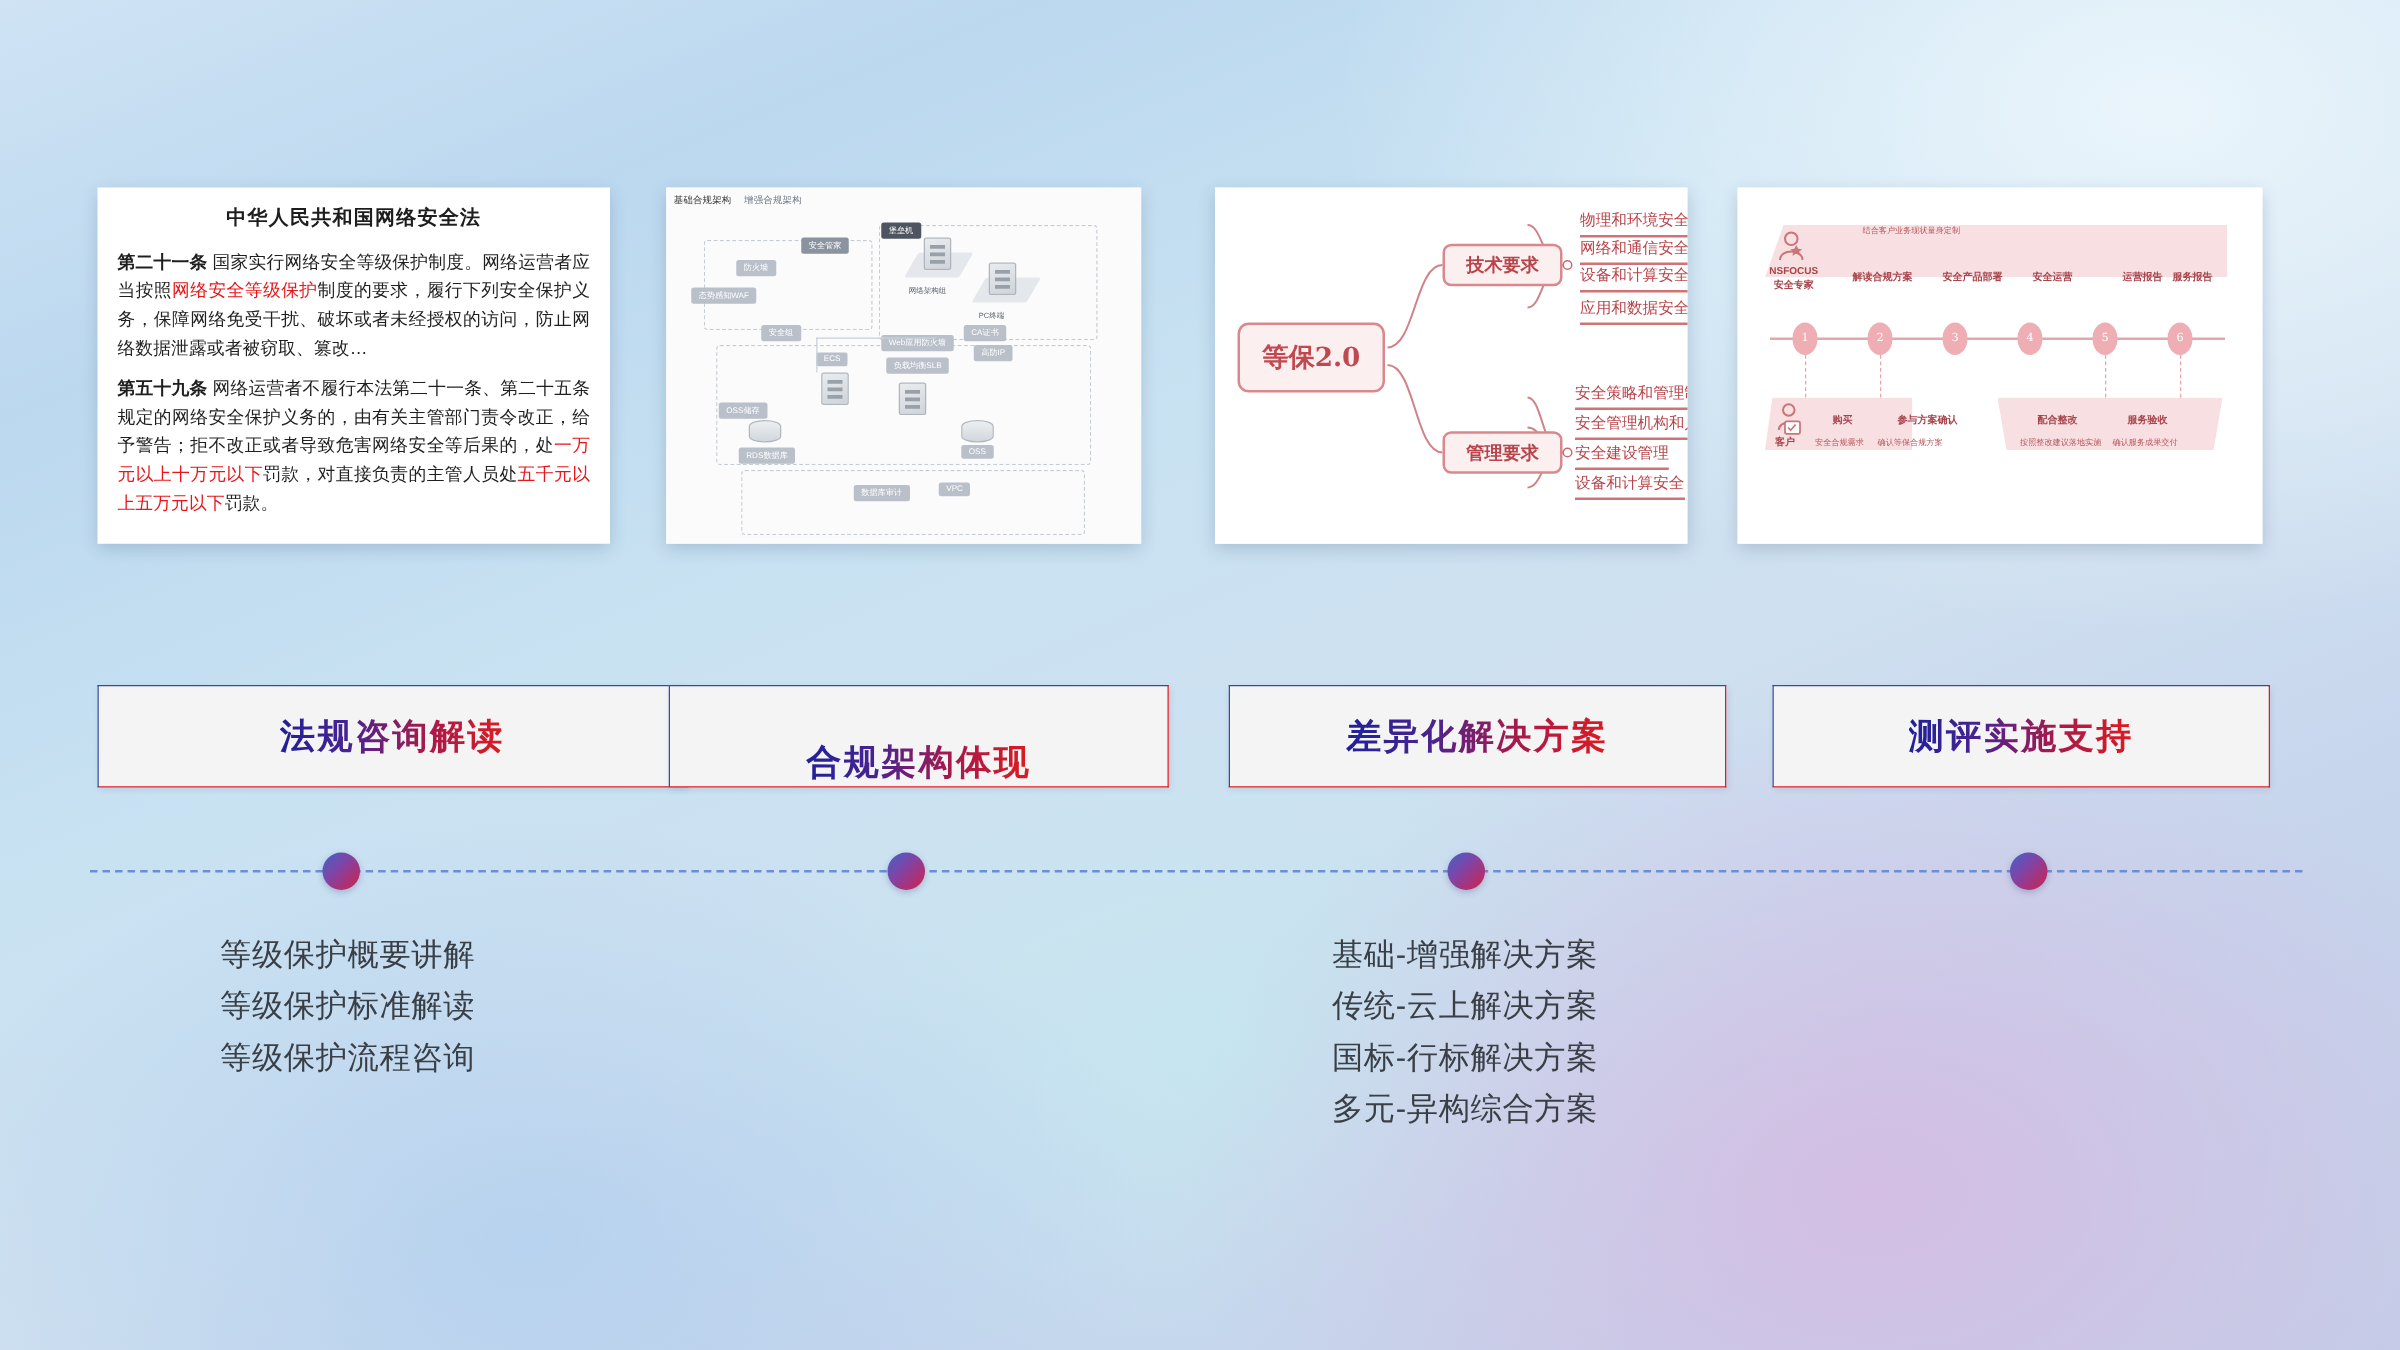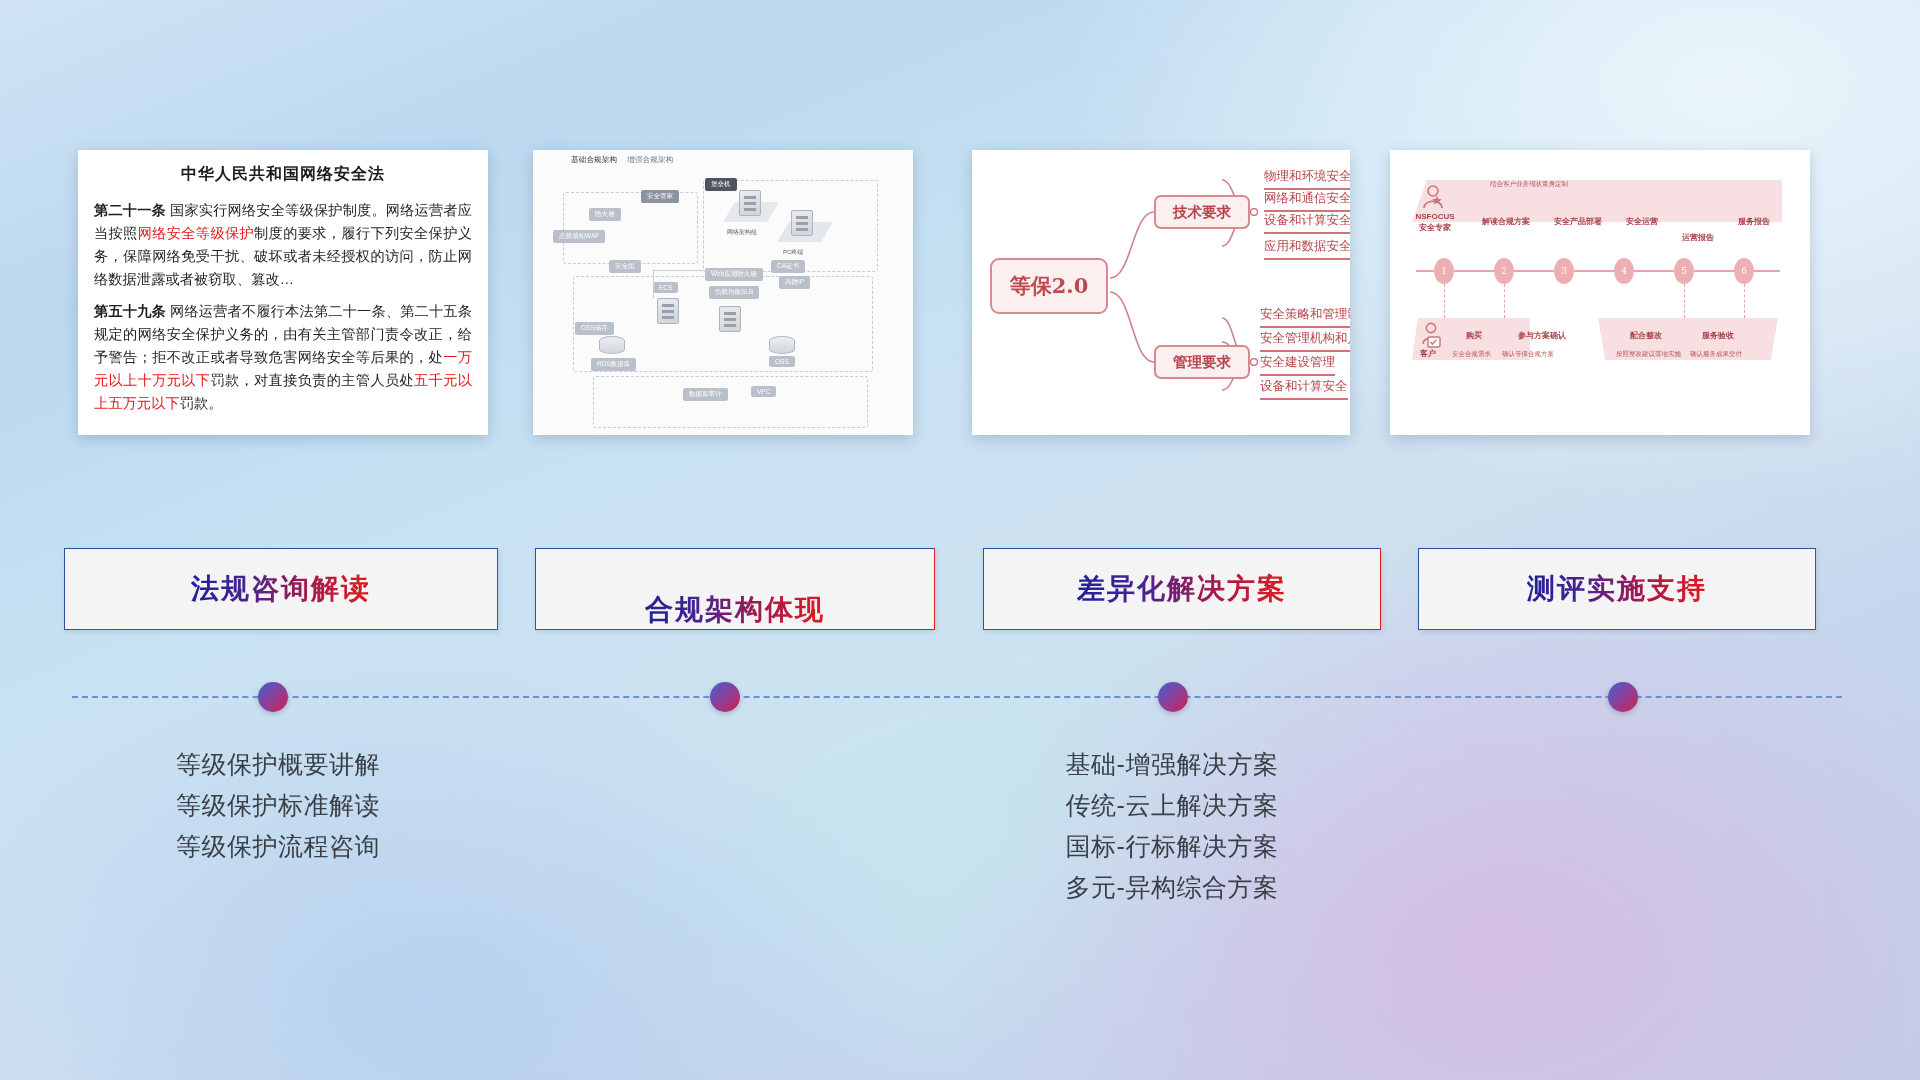--- a/index.html
+++ b/index.html
@@ -38,21 +38,21 @@
     font-size: 14.2px; line-height: 1.62; color: #1f1f1f; text-align: justify;
     margin-bottom: 9px; letter-spacing: .1px;
   }
   .law-p b { font-weight: 700; }
   .hl { color: #e8161a; }
 
   
   .arch { position: relative; width: 100%; height: 100%; background: #fbfbfc; }
   .arch-hdr { position:absolute; left:6px; top:5px; font-size:7.5px; color:#6d7784; letter-spacing:.2px;}
   .arch-hdr span { margin-right: 10px; }
-  .arch-hdr span.on { color:#333;margin-left:32px; }
+  .arch-hdr span.on { color:#333; }
   .tag {
     position: absolute; background: #8a939e; color: #fff; font-size: 6.5px;
     padding: 2px 6px; border-radius: 2px; white-space: nowrap;
   }
   .tag.lt { background: #b9c0c9; }
   .tag.dk { background: #4e5560; }
   .zone {
     position: absolute; border: 1px dashed #c5ccd4; border-radius: 3px;
   }
   .srv {
@@ -131,21 +131,21 @@
     border-bottom-color:#e01a1f; border-right-color:#e01a1f;
     box-shadow: 1px 2px 5px rgba(40,60,110,.13);
     display:flex; align-items:center; justify-content:center;
   }
   .head-box .ht {
     font-size: 28px; font-weight: 600; letter-spacing: 2px;
     background: linear-gradient(90deg, #20209a 0%, #4a2390 32%, #a01a50 62%, #e01a1f 100%);
     -webkit-background-clip: text; background-clip: text;
     -webkit-text-fill-color: transparent; color: transparent;
   }
-  .hb-1 { left: 64px;   width: 434px; }
+  .hb-1 { left: 78px;   width: 472px; }
   .hb-2 { left: 535px;  width: 400px; align-items: flex-end; }
   .hb-3 { left: 983px;  width: 398px; }
   .hb-4 { left: 1418px; width: 398px; }
 
   
   .rail {
     position:absolute; left:72px; top:696px; width:1770px; height:0;
     border-top: 2px dashed #6b8fd4;
   }
   .dot {
@@ -274,21 +274,21 @@
         <path d="M4 24 C4 15, 22 15, 22 24" fill="none" stroke="#c9757b" stroke-width="1.6"></path>
         <path d="M17 12 l1.5 3 3.2 .3 -2.4 2.1 .8 3.2 -3.1-1.8 -3.1 1.8 .8-3.2 -2.4-2.1 3.2-.3z" fill="#c9757b"></path>
       </svg>
       <div class="pg-txt b" style="left:22px; top:62px; text-align:center; width:46px;">NSFOCUS</div>
       <div class="pg-txt b" style="left:22px; top:72px; text-align:center; width:46px;">安全专家</div>
 
       <div class="pg-txt" style="left:100px; top:30px;">结合客户业务现状量身定制</div>
       <div class="pg-txt b" style="left:92px;  top:66px;">解读合规方案</div>
       <div class="pg-txt b" style="left:164px; top:66px;">安全产品部署</div>
       <div class="pg-txt b" style="left:236px; top:66px;">安全运营</div>
-      <div class="pg-txt b" style="left:292px; top:66px;margin-top:16px;">运营报告</div>
+      <div class="pg-txt b" style="left:308px; top:66px;">运营报告</div>
       <div class="pg-txt b" style="left:348px; top:66px;">服务报告</div>
 
       <div class="pg-rail"></div>
       <div class="pg-step" style="left:44px;  top:108px;">1</div>
       <div class="pg-step" style="left:104px; top:108px;">2</div>
       <div class="pg-step" style="left:164px; top:108px;">3</div>
       <div class="pg-step" style="left:224px; top:108px;">4</div>
       <div class="pg-step" style="left:284px; top:108px;">5</div>
       <div class="pg-step" style="left:344px; top:108px;">6</div>
 

